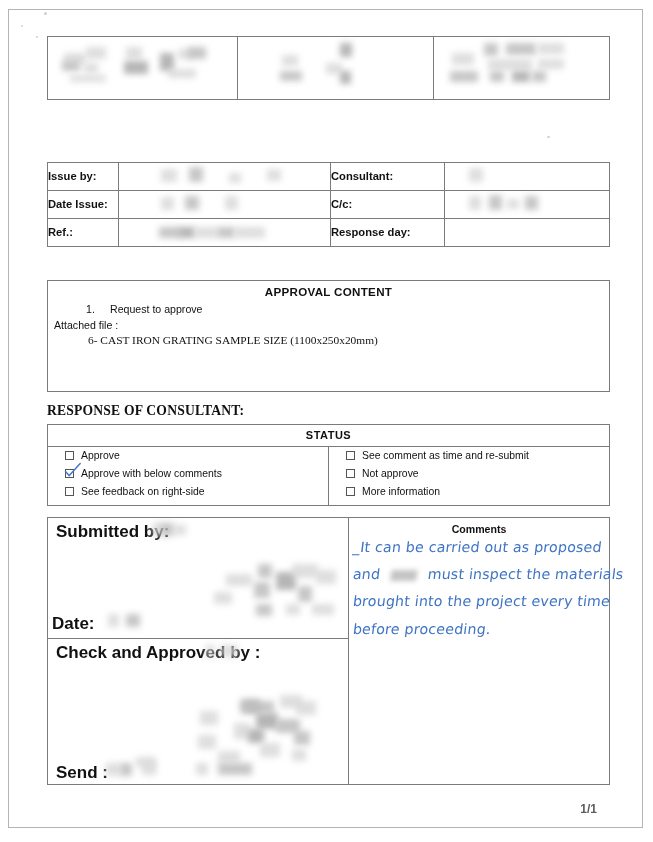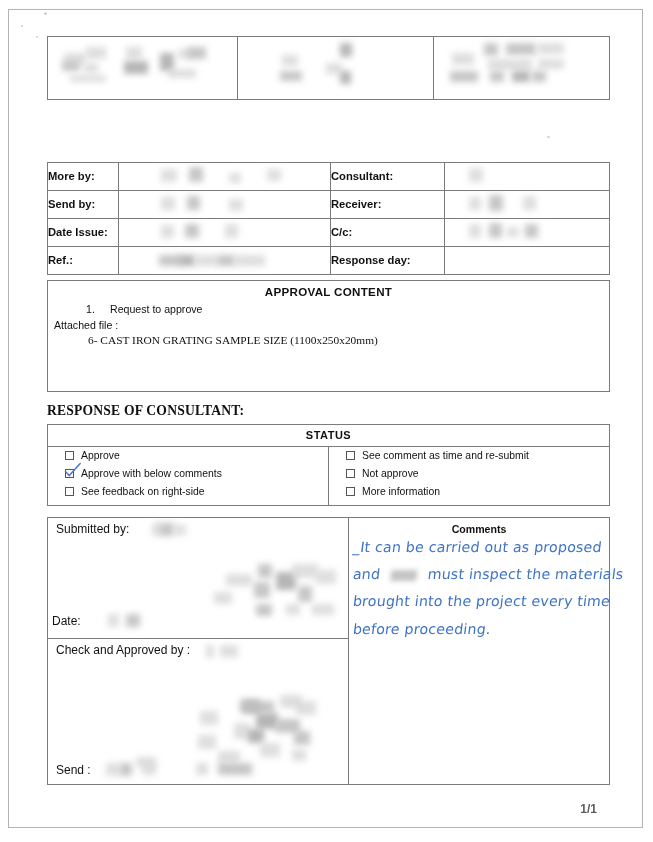--- a/index.html
+++ b/index.html
@@ -167,22 +167,22 @@
   }
 
   
   #sign-table { left: 47px; top: 517px; width: 563px; }
   .sig-cell { position: relative; width: 300px; }
   .sig-submitted { height: 120px; }
   .sig-checked  { height: 145px; }
   .comments-cell { position: relative; }
   .sig-lbl {
     position: absolute;
-    font-size: 12px;
-    font-weight: normal;
+    font-size: 17px;
+    font-weight: bold;
     color: #111;
     white-space: nowrap;
   }
   .comments-title {
     text-align: center;
     font-size: 10.6px;
     font-weight: bold;
     color: #111;
     margin-top: 5px;
   }
@@ -263,44 +263,30 @@
         <div class="redact dark" style="left:78px;top:34px;width:18px;height:11px;"></div>
         <div class="redact" style="left:98px;top:34px;width:14px;height:11px;"></div>
       </td>
     </tr>
   </tbody>
     </table>
 
   <table class="doc-table" id="info-table">
     <tbody>
         <tr>
-      <td class="lbl" style="width:70px;">More by:</td>
+      <td class="lbl" style="width:70px;">Issue by:</td>
       <td class="val" style="width:211px;">
         <div class="redact light" style="left:42px;top:6px;width:16px;height:13px;"></div>
         <div class="redact" style="left:70px;top:4px;width:14px;height:15px;"></div>
         <div class="redact light" style="left:110px;top:10px;width:12px;height:10px;"></div>
         <div class="redact light" style="left:148px;top:6px;width:14px;height:12px;"></div>
       </td>
       <td class="lbl" style="width:113px;">Consultant:</td>
       <td class="val">
         <div class="redact light" style="left:24px;top:5px;width:14px;height:14px;"></div>
-      </td>
-    </tr>
-    <tr>
-      <td class="lbl">Send by:</td>
-      <td class="val">
-        <div class="redact light" style="left:42px;top:6px;width:14px;height:13px;"></div>
-        <div class="redact" style="left:68px;top:5px;width:13px;height:14px;"></div>
-        <div class="redact light" style="left:110px;top:8px;width:14px;height:12px;"></div>
-      </td>
-      <td class="lbl">Receiver:</td>
-      <td class="val">
-        <div class="redact light" style="left:24px;top:6px;width:12px;height:13px;"></div>
-        <div class="redact" style="left:44px;top:4px;width:14px;height:16px;"></div>
-        <div class="redact light" style="left:78px;top:5px;width:13px;height:14px;"></div>
       </td>
     </tr>
     <tr>
       <td class="lbl">Date Issue:</td>
       <td class="val">
         <div class="redact light" style="left:42px;top:6px;width:13px;height:13px;"></div>
         <div class="redact" style="left:66px;top:5px;width:14px;height:14px;"></div>
         <div class="redact light" style="left:106px;top:5px;width:13px;height:14px;"></div>
       </td>
       <td class="lbl">C/c:</td>

